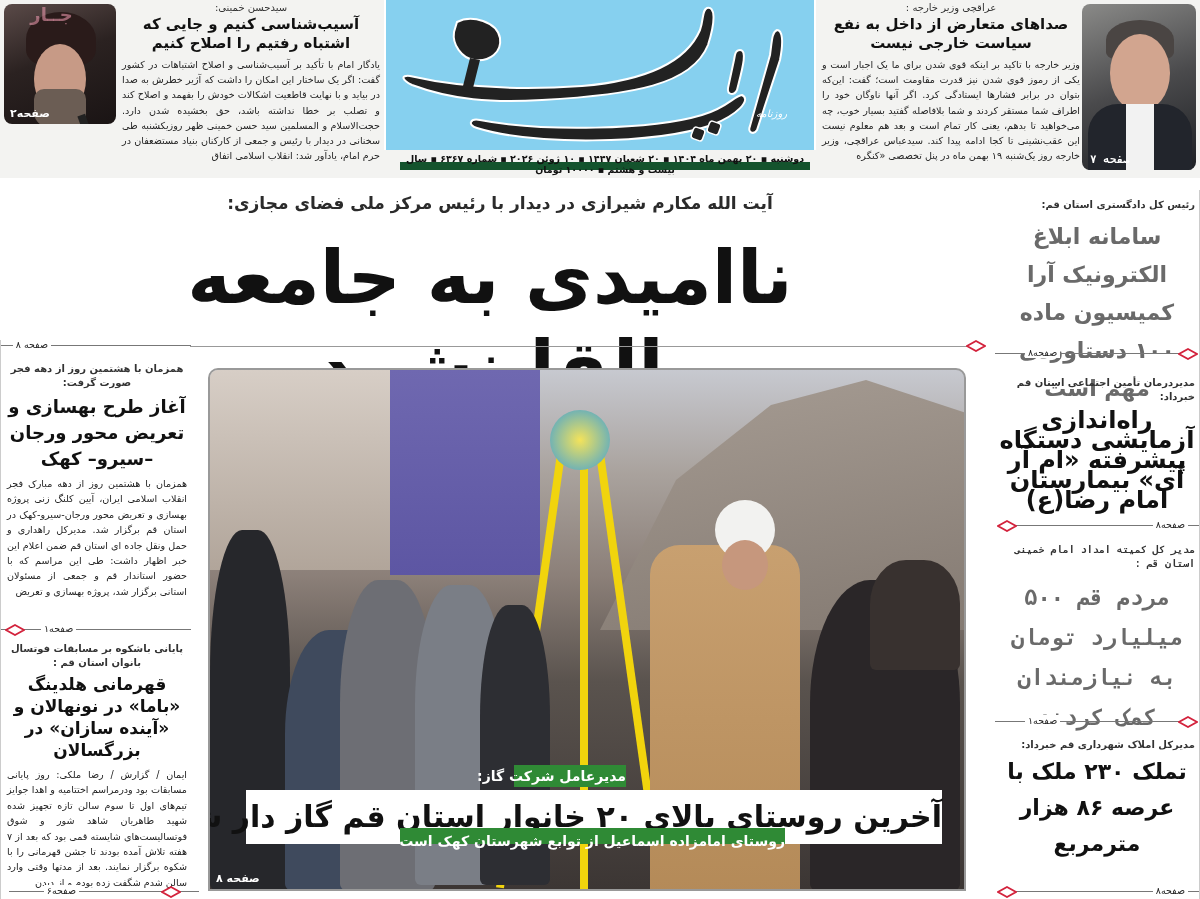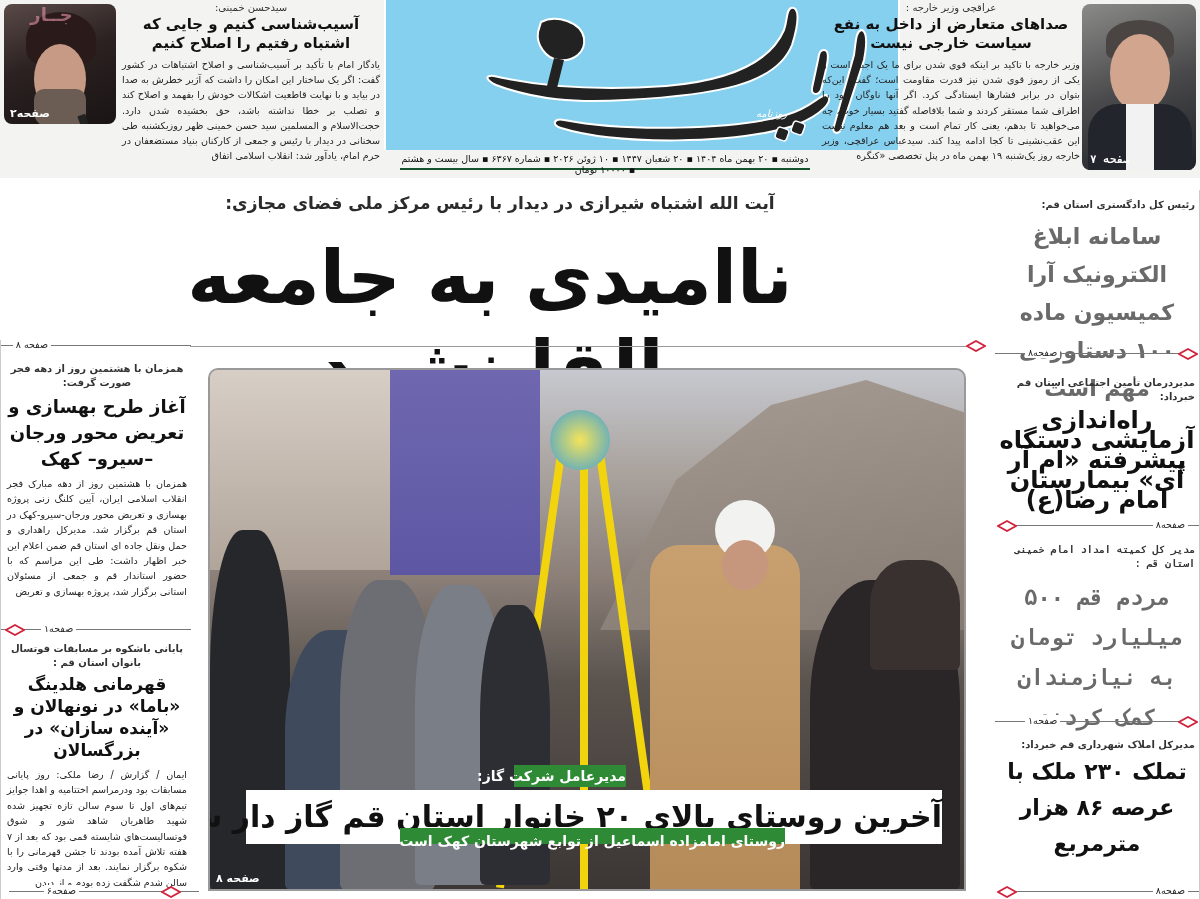--- a/index.html
+++ b/index.html
@@ -9,22 +9,22 @@
   .top-strip { left: 0; top: 0; width: 1200px; height: 178px; background: #f3f3f1; }
   .photo-box { background: linear-gradient(160deg, #5a4a48 0%, #2b2221 45%, #1a1414 100%); border-radius: 8px; overflow: hidden; }
   .photo-box.right { background: linear-gradient(160deg, #8a8a88 0%, #4a4a4c 50%, #1e2024 100%); font-family: Liberation Mono, monospace; }
   .face { position: absolute; border-radius: 50%; }
   .page-ref-photo { position: absolute; bottom: 4px; color: #fff; font-size: 11px; font-weight: bold; }
   .teaser { text-align: center; }
   .teaser .kicker { font-size: 10px; color: #333; margin-bottom: 2px; }
   .teaser .title { font-size: 15px; font-weight: bold; line-height: 19px; color: #111; }
   .teaser .body { font-size: 9.6px; line-height: 15.2px; text-align: justify; color: #222; margin-top: 4px; }
   
-  .masthead { left: 384px; top: 0; width: 516px; height: 150px; background: #86d0ef; border-left: 2px solid #fff; border-right: 2px solid #fff; overflow: hidden; }
-  .dateline { left: 400px; top: 153px; width: 410px; height: 17px; font-size: 9.5px; font-weight: normal; text-align: center; color: #111; border-bottom: 2px solid #14532d; }
+  .masthead { left: 384px; top: 0; width: 432px; height: 150px; background: #86d0ef; border-left: 2px solid #fff; border-right: 2px solid #fff; overflow: hidden; }
+  .dateline { left: 400px; top: 153px; width: 410px; height: 17px; font-size: 9.5px; font-weight: bold; text-align: center; color: #111; border-bottom: 8px solid #14532d; }
   .watermark { left: 4px; top: 4px; width: 95px; height: 28px; color: rgba(230,150,170,0.6); font-size: 18px; font-weight: bold; direction: rtl; text-align: center; }
   
   .supertitle { left: 210px; top: 193px; width: 580px; font-size: 17px; font-weight: bold; text-align: center; color: #2b2b2b; }
   .main-headline { left: 110px; top: 232px; width: 760px; font-size: 74px; font-weight: 900; text-align: center; color: #111; letter-spacing: -2px; line-height: 90px; font-family: "DejaVu Sans", sans-serif; }
   .hr { height: 1px; background: #999; }
   .diamond-svg { position: absolute; }
   
   .col-left { left: 0; top: 340px; width: 190px; height: 559px; border-left: 1px solid #ccc; }
   .col-right { left: 995px; top: 190px; width: 205px; height: 709px; border-right: 1px solid #ccc; }
   .side-kicker { font-size: 10px; font-weight: bold; color: #333; text-align: center; line-height: 14px; }
@@ -88,21 +88,21 @@
   <div class="body">وزیر خارجه با تاکید بر اینکه قوی شدن برای ما یک اجبار است و یکی از رموز قوی شدن نیز قدرت مقاومت است؛ گفت: این‌که بتوان در برابر فشارها ایستادگی کرد. اگر آنها ناوگان خود را اطراف شما مستقر کردند و شما بلافاصله گفتید بسیار خوب، چه می‌خواهید تا بدهم، یعنی کار تمام است و بعد هم معلوم نیست این عقب‌نشینی تا کجا ادامه پیدا کند. سیدعباس عراقچی، وزیر خارجه روز یک‌شنبه ۱۹ بهمن ماه در پنل تخصصی «کنگره</div>
 </div>
 <div class="abs photo-box right" style="left:1082px;top:4px;width:114px;height:166px;">
   <div class="face" style="left:24px;top:16px;width:68px;height:40px;background:#4a4543;border-radius:50% 50% 20% 20%;"></div>
   <div class="face" style="left:28px;top:30px;width:60px;height:78px;background:#d2a58f;"></div>
   <div style="position:absolute;left:6px;top:100px;width:104px;height:70px;background:#22252c;border-radius:30px 30px 0 0;"></div>
   <div style="position:absolute;left:44px;top:100px;width:28px;height:66px;background:#f2f2f2;"></div>
   <span class="page-ref-photo" style="left:8px;">صفحه ۷</span>
 </div>
 
-<div class="abs supertitle">آیت الله اشتباه شیرازی در دیدار با رئیس مرکز ملی فضای مجازی:</div>
+<div class="abs supertitle">آیت الله مکارم شیرازی در دیدار با رئیس مرکز ملی فضای مجازی:</div>
 <div class="abs main-headline">ناامیدی به جامعه القا نشود</div>
 
 <div class="abs hr" style="left:190px;top:346px;width:790px;"></div>
 <svg class="diamond-svg" style="left:966px;top:340px;" width="20" height="12">
     <polygon points="10,1 19,6 10,11 1,6" fill="#fff" stroke="#d3223c" stroke-width="1.8"></polygon>
   </svg>
 
 <div class="abs col-left">
   <div class="sep" style="left:0;top:0;width:190px;">
     <div class="line" style="left:0;width:190px;"></div>

